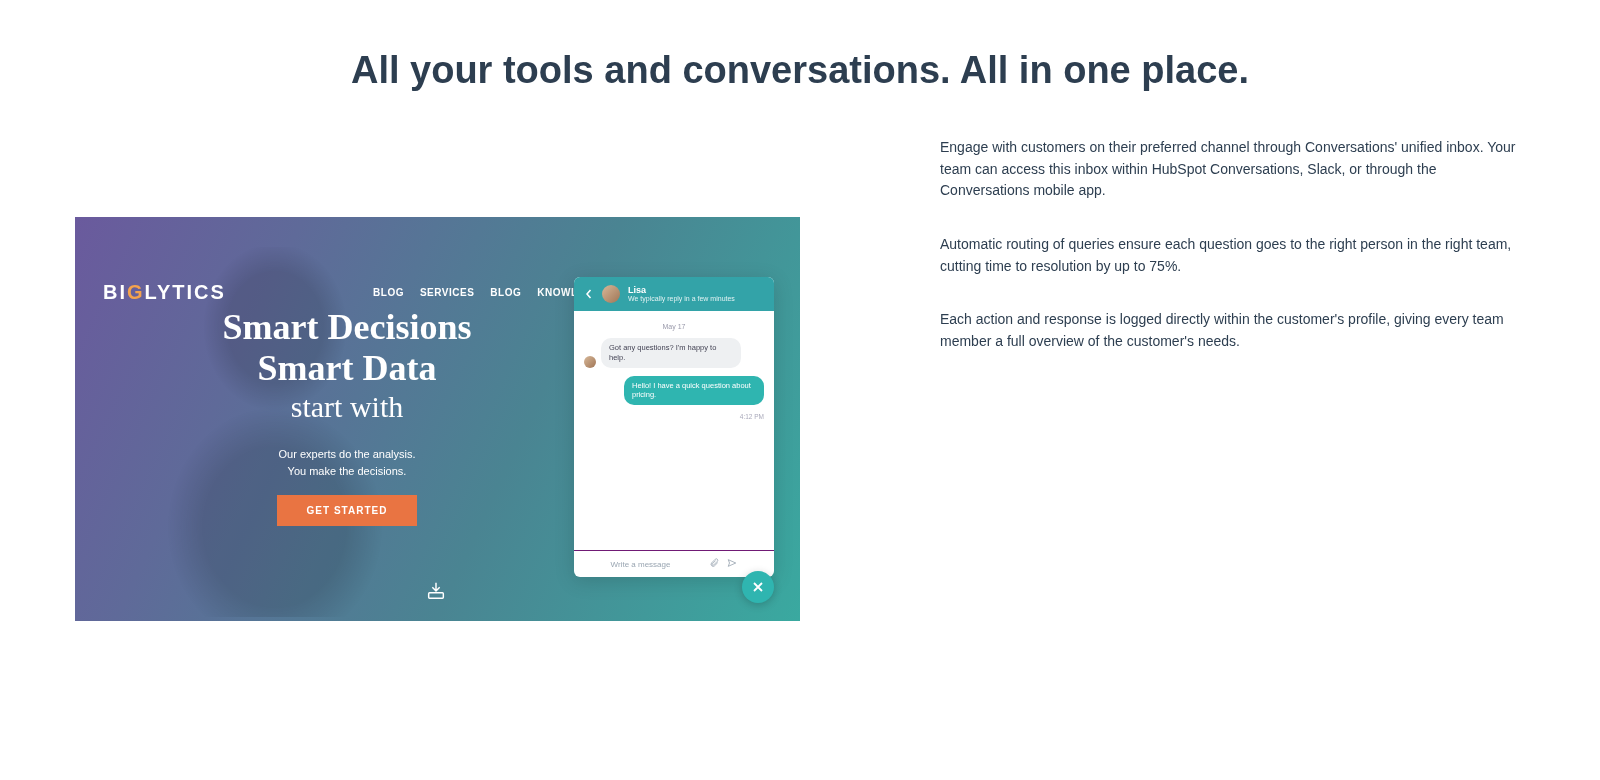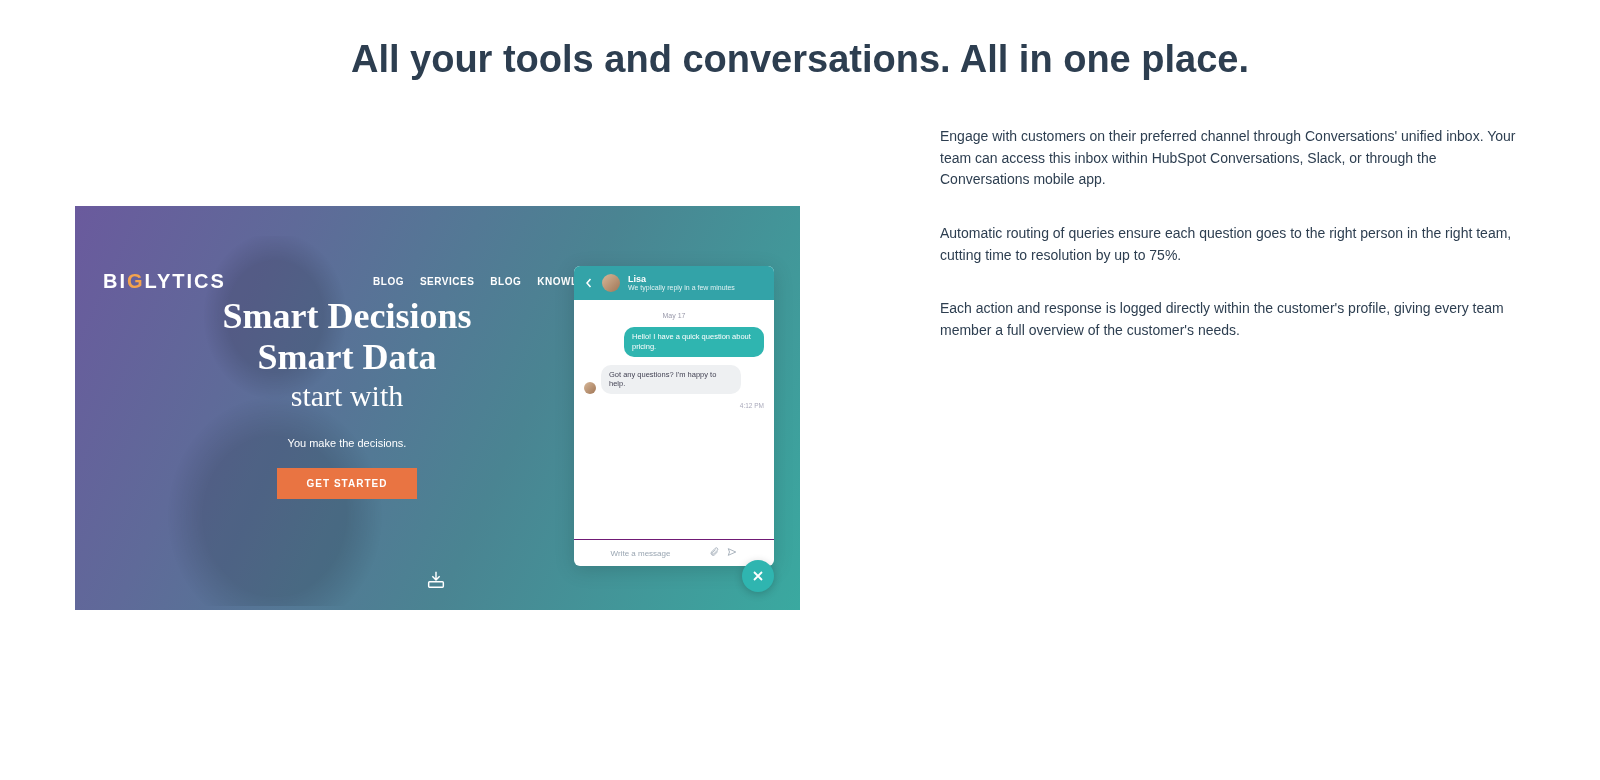--- a/index.html
+++ b/index.html
@@ -8,21 +8,21 @@
       background: #fff;
       width: 1600px;
       height: 780px;
       overflow: hidden;
     }
     .page-title {
       text-align: center;
       font-size: 38px;
       font-weight: 700;
       color: #2d3e50;
-      padding-top: 38px;
+      padding-top: 49px;
       padding-bottom: 10px;
     }
     .container {
       display: flex;
       gap: 140px;
       padding: 0 75px;
       margin-top: 115px;
       align-items: flex-start;
     }
     .left-col {
@@ -235,20 +235,21 @@
           <span class="demo-nav-item">CONTACT</span>
           <span class="demo-nav-item">LOGIN</span>
         </div>
       </div>
 
       <div class="demo-hero">
         <div class="hero-line hero-1">Smart Decisions</div>
         <div class="hero-line hero-3">Smart Data</div>
         <div class="hero-line hero-2">start with</div>
         <div class="hero-sub">
+          <div>Our experts do the analysis.</div>
           <div>You make the decisions.</div>
         </div>
         <div class="hero-btn">GET STARTED</div>
       </div>
 
       <div class="download-icon">
         <svg viewBox="0 0 24 24" fill="none" stroke="#fff" stroke-width="1.6">
           <rect x="4" y="15" width="16" height="6" rx="1"></rect>
           <path d="M12 4 v9 M8 9 l4 4 l4 -4"></path>
         </svg>
@@ -262,26 +263,26 @@
               </svg>
           </div>
           <div class="chat-avatar"></div>
           <div class="chat-head-text">
             <div class="chat-name">Lisa</div>
             <div class="chat-sub">We typically reply in a few minutes</div>
           </div>
         </div>
         <div class="chat-body">
           <div class="chat-date">May 17</div>
-          <div class="msg-row right">
-            <div class="bubble teal">Hello! I have a quick question about pricing.</div>
-          </div>
           <div class="msg-row">
             <div class="msg-avatar"></div>
             <div class="bubble grey">Got any questions? I'm happy to help.</div>
+          </div>
+          <div class="msg-row right">
+            <div class="bubble teal">Hello! I have a quick question about pricing.</div>
           </div>
           <div class="chat-time">4:12 PM</div>
         </div>
         <div class="chat-input">
           <span>Write a message</span>
           <div class="chat-input-icons">
             <span>
               <svg width="10" height="10" viewBox="0 0 24 24" fill="none" stroke="#9aa6b2" stroke-width="2">
                   <path d="M21 11l-8 8a5 5 0 01-7-7l9-9a3.5 3.5 0 015 5l-9 9a2 2 0 01-3-3l8-8"></path>
                 </svg>

